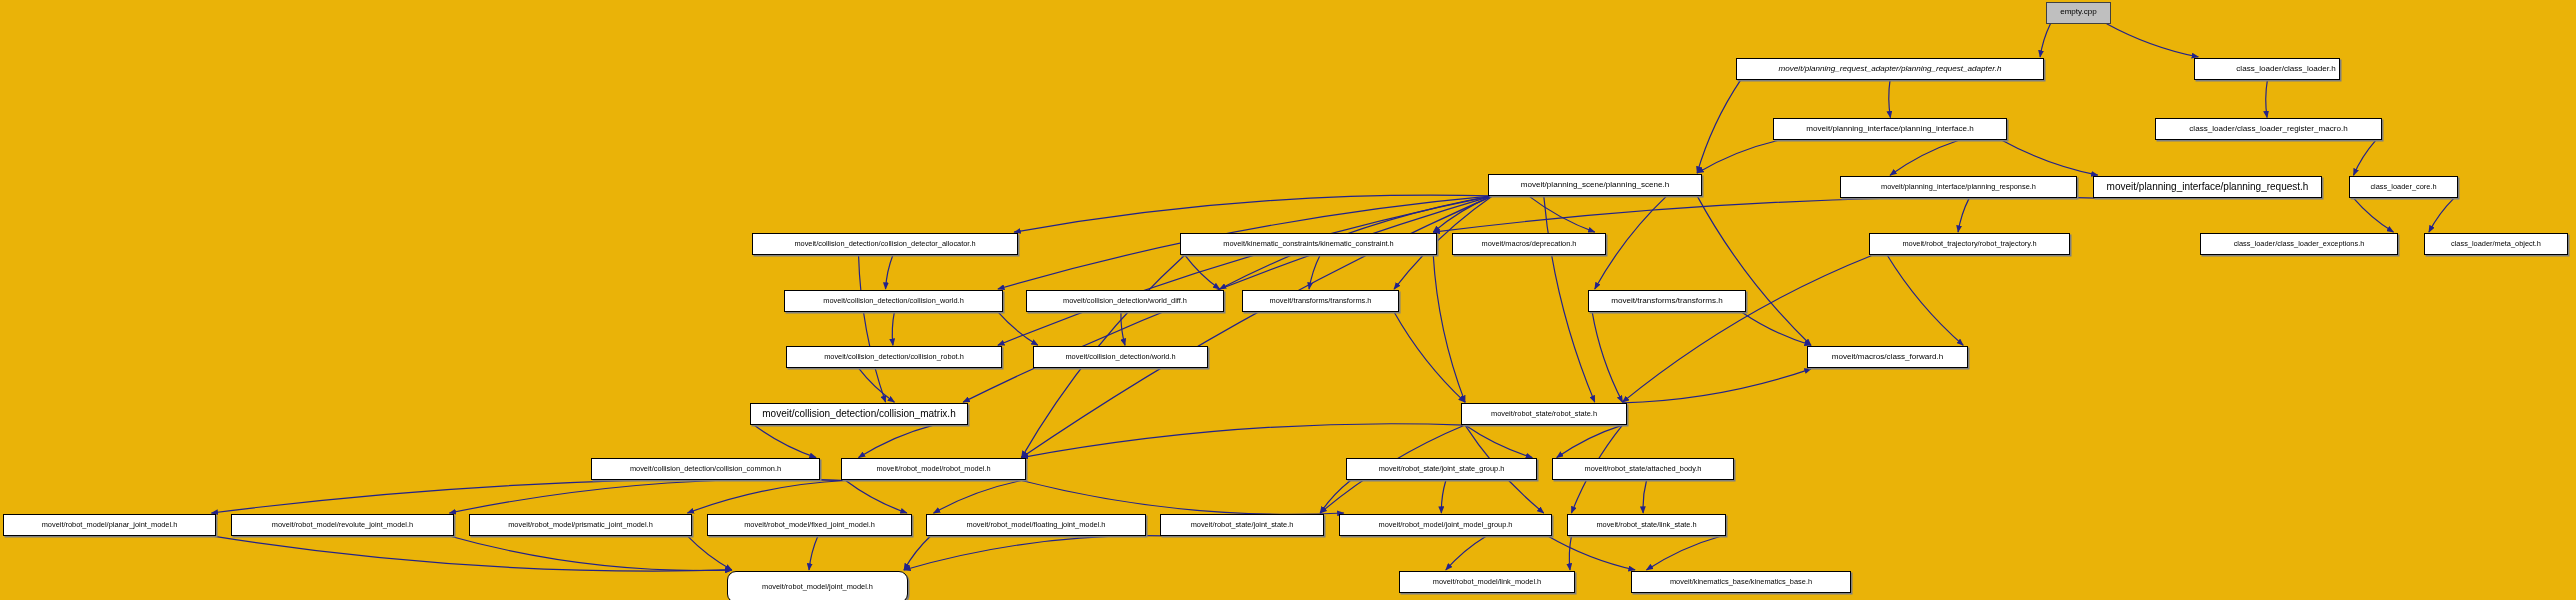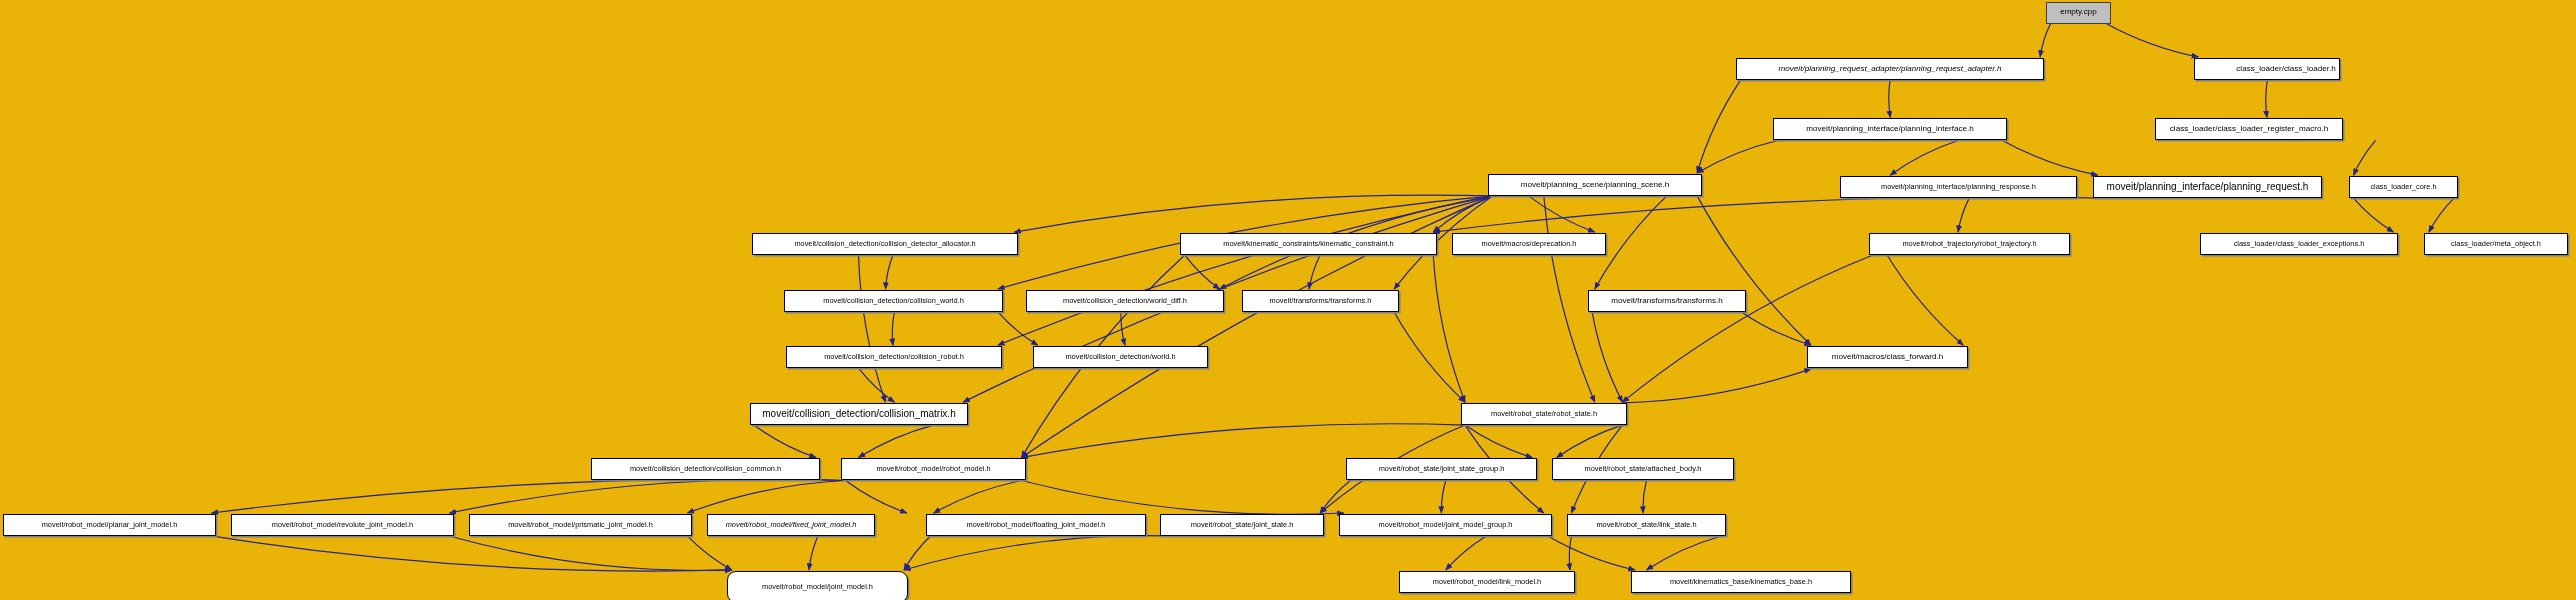--- a/index.html
+++ b/index.html
@@ -137,21 +137,21 @@
       </div>
       <div class="node" style="left: 1736px; top: 58px; width: 308px; height: 22px;">
         <span class="lbl" style="font-size: 8.1px; font-style: italic;">moveit/planning_request_adapter/planning_request_adapter.h</span>
       </div>
       <div class="node" style="left: 2194px; top: 58px; width: 146px; height: 22px; padding-left: 38px;">
         <span class="lbl" style="font-size: 8.1px;">class_loader/class_loader.h</span>
       </div>
       <div class="node" style="left: 1773px; top: 118px; width: 234px; height: 22px;">
         <span class="lbl" style="font-size: 8.1px;">moveit/planning_interface/planning_interface.h</span>
       </div>
-      <div class="node" style="left: 2155px; top: 118px; width: 188px; height: 22px;">
+      <div class="node" style="left: 2155px; top: 118px; width: 227px; height: 22px;">
         <span class="lbl" style="font-size: 8.1px;">class_loader/class_loader_register_macro.h</span>
       </div>
       <div class="node" style="left: 1488px; top: 174px; width: 214px; height: 22px;">
         <span class="lbl" style="font-size: 8.1px;">moveit/planning_scene/planning_scene.h</span>
       </div>
       <div class="node" style="left: 1840px; top: 176px; width: 237px; height: 22px;">
         <span class="lbl" style="font-size: 7.4px;">moveit/planning_interface/planning_response.h</span>
       </div>
       <div class="node" style="left: 2093px; top: 176px; width: 229px; height: 22px;">
         <span class="lbl" style="font-size: 10px;">moveit/planning_interface/planning_request.h</span>
@@ -218,21 +218,21 @@
       </div>
       <div class="node" style="left: 3px; top: 514px; width: 213px; height: 22px;">
         <span class="lbl" style="font-size: 7.4px;">moveit/robot_model/planar_joint_model.h</span>
       </div>
       <div class="node" style="left: 231px; top: 514px; width: 223px; height: 22px;">
         <span class="lbl" style="font-size: 7.4px;">moveit/robot_model/revolute_joint_model.h</span>
       </div>
       <div class="node" style="left: 469px; top: 514px; width: 223px; height: 22px;">
         <span class="lbl" style="font-size: 7.4px;">moveit/robot_model/prismatic_joint_model.h</span>
       </div>
-      <div class="node" style="left: 707px; top: 514px; width: 168px; height: 22px; font-style: italic;">
+      <div class="node" style="left: 707px; top: 514px; width: 205px; height: 22px;">
         <span class="lbl" style="font-size: 7.4px;">moveit/robot_model/fixed_joint_model.h</span>
       </div>
       <div class="node" style="left: 926px; top: 514px; width: 220px; height: 22px;">
         <span class="lbl" style="font-size: 7.4px;">moveit/robot_model/floating_joint_model.h</span>
       </div>
       <div class="node" style="left: 1160px; top: 514px; width: 164px; height: 22px;">
         <span class="lbl" style="font-size: 7.4px;">moveit/robot_state/joint_state.h</span>
       </div>
       <div class="node" style="left: 1339px; top: 514px; width: 213px; height: 22px;">
         <span class="lbl" style="font-size: 7.4px;">moveit/robot_model/joint_model_group.h</span>

